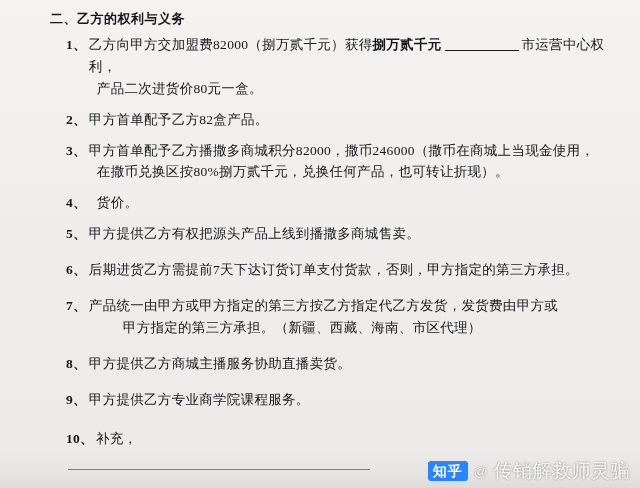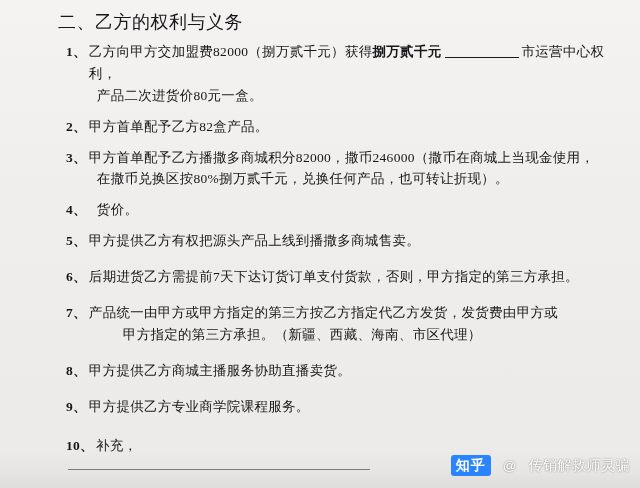--- a/index.html
+++ b/index.html
@@ -24,24 +24,24 @@
     position: absolute;
     left: 0;
     top: 0;
     width: 640px;
     height: 488px;
     box-sizing: border-box;
     padding: 6px 30px 0 44px;
     color: #16171a;
   }
   .heading {
-    font-size: 18px;
-    font-weight: normal;
+    font-size: 13px;
+    font-weight: bold;
     letter-spacing: 0.5px;
-    margin: 4px 0 6px 14px;
+    margin: 4px 0 6px 6px;
     line-height: 1.4;
   }
   .clause {
     display: flex;
     align-items: flex-start;
     margin: 0 0 9px 0;
     font-size: 13.5px;
     line-height: 1.62;
     letter-spacing: 0.3px;
   }
@@ -83,40 +83,40 @@
     position: absolute;
     left: 68px;
     bottom: 18px;
     width: 302px;
     border-bottom: 1px solid #2b2b2b;
     height: 0;
   }
   .watermark {
     position: absolute;
     right: 10px;
-    bottom: 12px;
+    bottom: 4px;
     display: flex;
     align-items: center;
-    gap: 12px;
+    gap: 6px;
     opacity: 0.95;
   }
   .wm-logo {
     font-family: "Liberation Sans", sans-serif;
     font-size: 14px;
     font-weight: bold;
     color: #ffffff;
     background: #1f7fff;
     border-radius: 3px;
     padding: 1px 5px;
     letter-spacing: 1px;
     line-height: 1.35;
   }
   .wm-text {
     font-family: "Liberation Sans", sans-serif;
-    font-size: 14px;
+    font-size: 19px;
     color: #ffffff;
     text-shadow: 0 0 2px rgba(0,0,0,0.55);
     letter-spacing: 0.5px;
   }
   .wm-at {
     font-family: "Liberation Sans", sans-serif;
     font-size: 13.5px;
     color: #ffffff;
     text-shadow: 0 0 2px rgba(0,0,0,0.55);
   }

